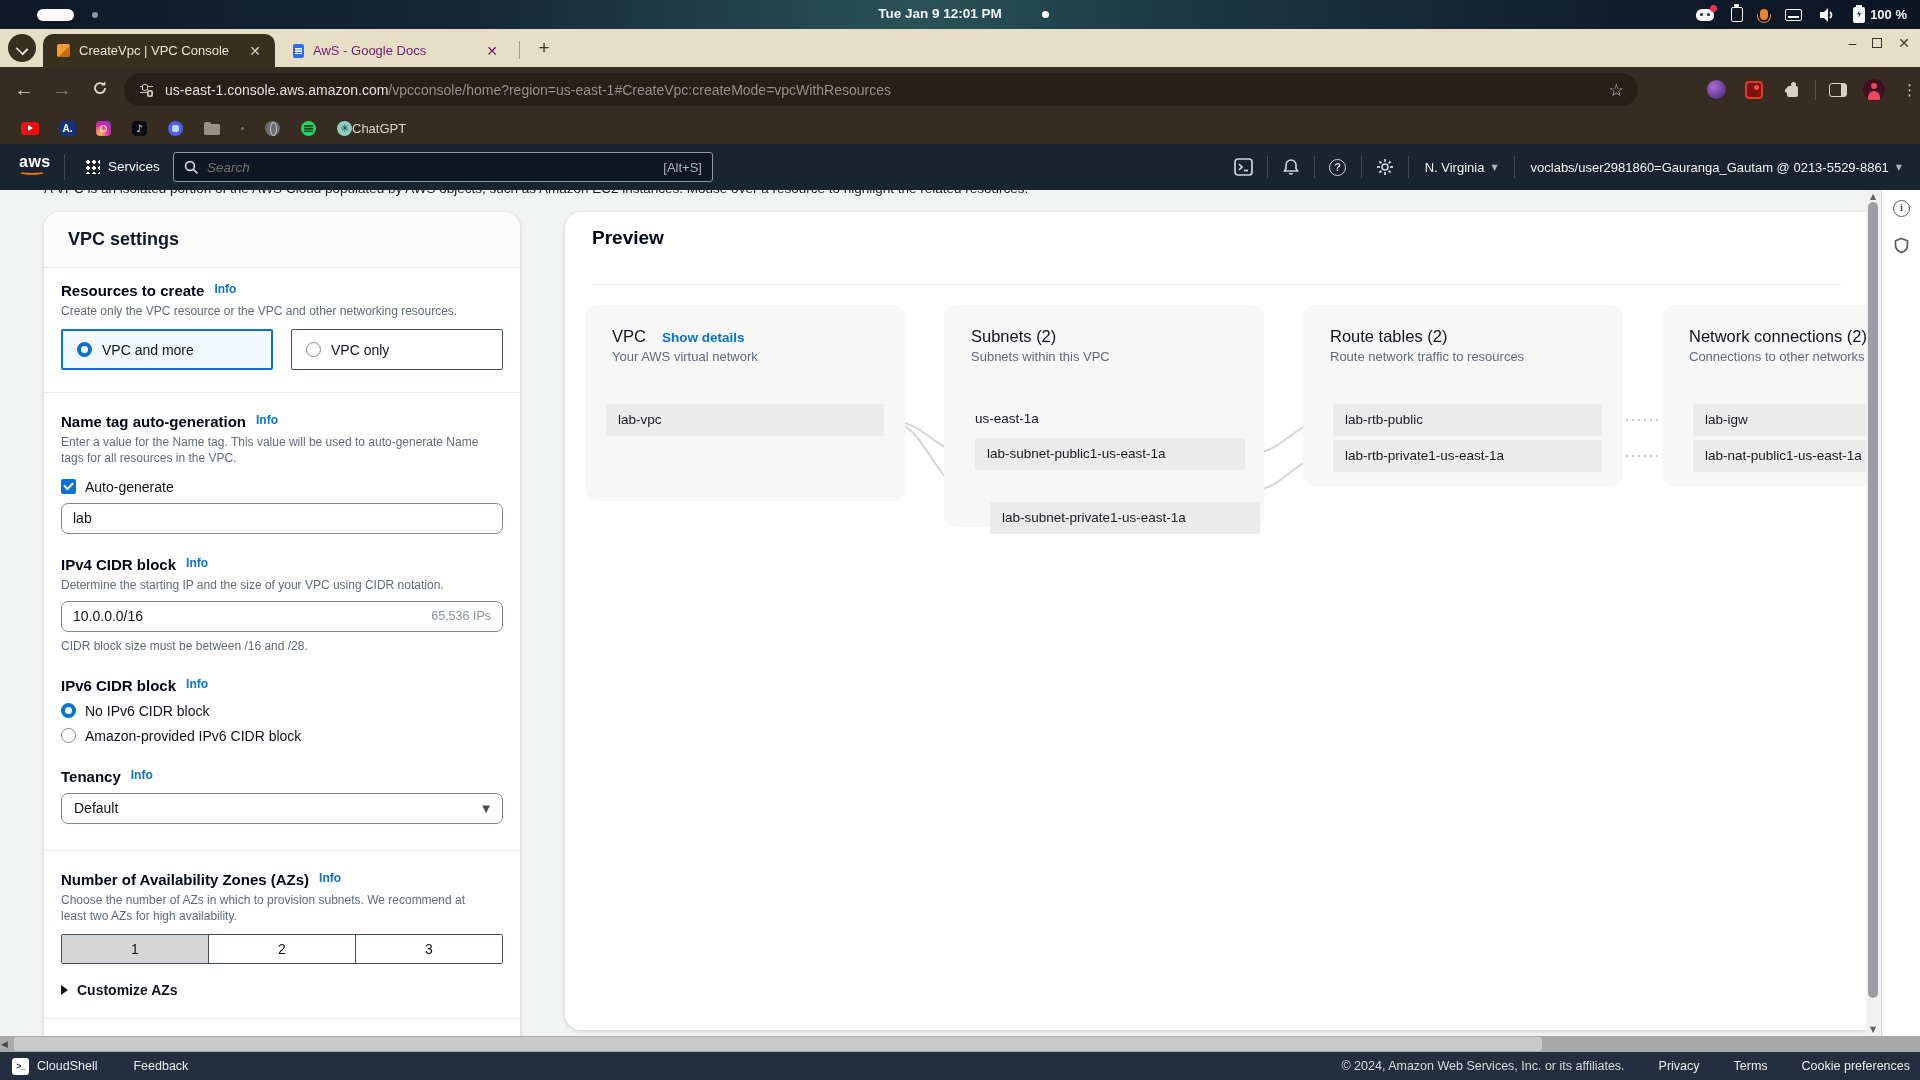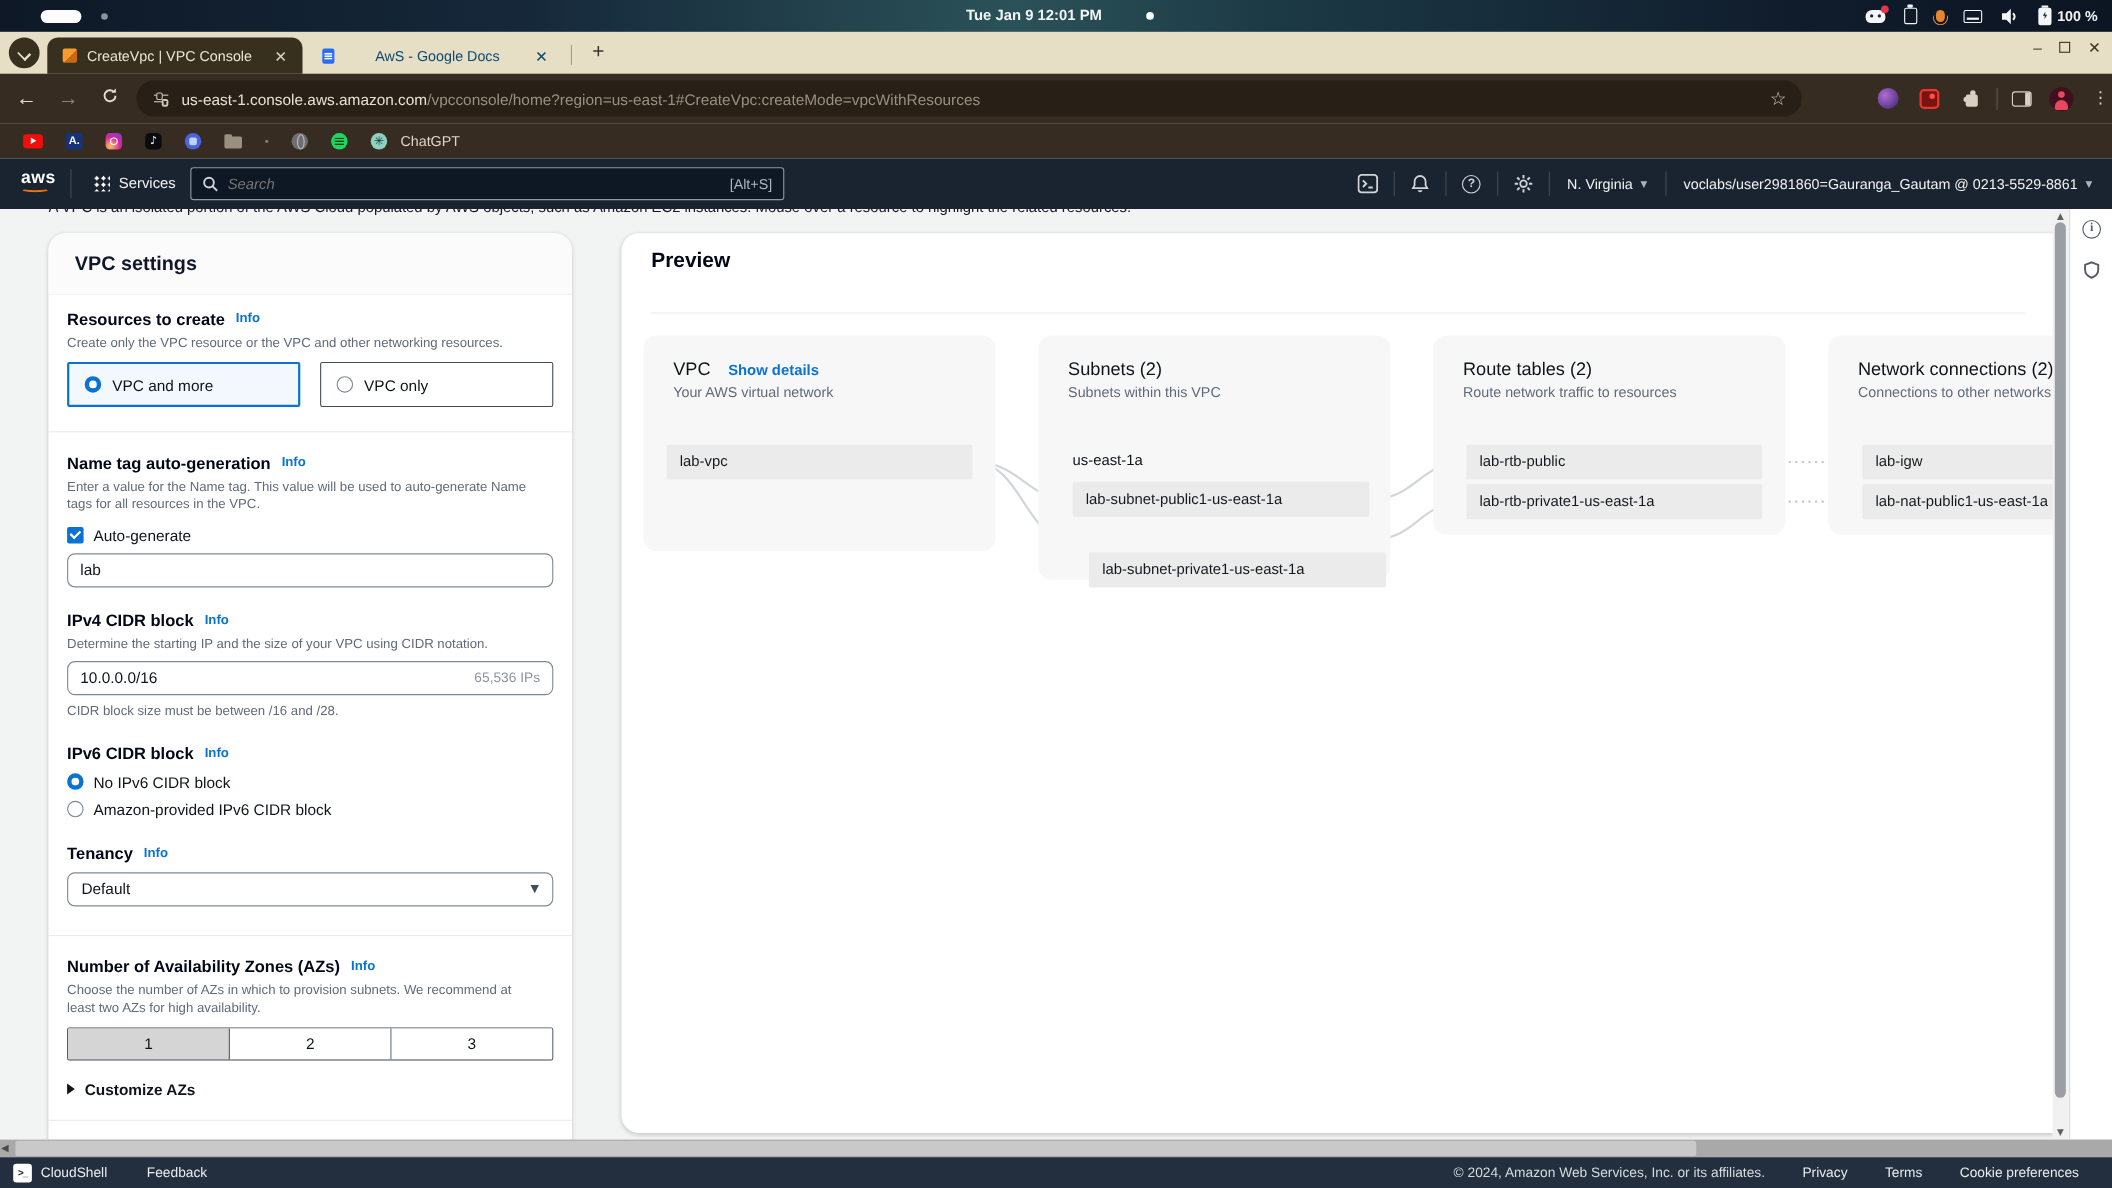--- a/index.html
+++ b/index.html
@@ -28,21 +28,21 @@
   .ic-batt .shell { width:12px; height:16px; background:#f4f6f8; border-radius:2px; position:relative; }
   .ic-batt .shell::before { content:""; position:absolute; left:3px; top:-2px; width:6px; height:2px; background:#f4f6f8; }
   .ic-batt .shell::after { content:""; position:absolute; left:4px; top:4px; width:4px; height:7px; background:#16283a; clip-path:polygon(60% 0,0 55%,45% 55%,35% 100%,100% 40%,52% 40%); }
 
   
   .tabstrip { position:absolute; left:0; top:29px; width:1920px; height:38px; background:#e7dec6; }
   .tab-search { position:absolute; left:8px; top:5px; width:28px; height:28px; border-radius:50%; background:#38301f; }
   .tab-search::after { content:""; position:absolute; left:9px; top:10px; width:8px; height:8px; border-right:2px solid #e9e2d0; border-bottom:2px solid #e9e2d0; transform:rotate(45deg) scale(1,.8); }
   .tab { position:absolute; top:5px; height:33px; display:flex; align-items:center; }
   .tab.active { left:43px; width:232px; background:#38301f; border-radius:10px 10px 0 0; color:#ece5d6; }
-  .tab.inactive { left:281px; width:231px; color:#0c4a6e;text-align:center; }
+  .tab.inactive { left:281px; width:231px; color:#701a75; }
   .tab .fav-aws { width:13px; height:13px; margin-left:14px; background:linear-gradient(135deg,#f79b2e 55%,#c66a14 55%); border-radius:2px; }
   .tab .fav-docs { width:11px; height:14px; margin-left:12px; background:#2a6cf5; border-radius:2px; position:relative; }
   .tab .fav-docs::after { content:""; position:absolute; left:2px; top:4px; width:7px; height:6px;
     background:linear-gradient(#fff 1.2px,transparent 1.2px) 0 0/7px 2.4px repeat-y; }
   .tab .t-title { margin-left:9px; font-size:13px; white-space:nowrap; overflow:hidden; flex:1; }
   .tab .t-close { margin-right:10px; font-size:14px; padding:0 4px; }
   .tab.active .t-close { color:#d9d2c2; }
   .tab-sep { position:absolute; left:519px; top:12px; width:1px; height:18px; background:#a99f87; }
   .tab-new { position:absolute; left:531px; top:8px; font-size:19px; color:#3c352a; width:26px; text-align:center; }
   .win-controls { position:absolute; right:10px; top:6px; display:flex; gap:16px; color:#3b3228; font-size:14px; align-items:center; }
@@ -87,21 +87,21 @@
   .bm-blue::after { content:""; position:absolute; left:4px; top:4px; width:7px; height:7px; border-radius:2px; background:#bcd4f5; }
   .bm-folder { width:16px; height:11px; border-radius:1.5px; background:#9a9081; position:relative; margin-top:3px; }
   .bm-folder::before { content:""; position:absolute; left:0; top:-2.5px; width:7px; height:3px; border-radius:1.5px 1.5px 0 0; background:#9a9081; }
   .bm-dot { width:3px; height:3px; border-radius:50%; background:#80766a; }
   .bm-globe { width:15px; height:15px; border-radius:50%; background:#6e6e72; position:relative; }
   .bm-globe::after { content:""; position:absolute; left:4.5px; top:1px; width:5px; height:12px; border:1px solid #bfbfc3; border-radius:50%; }
   .bm-spotify { width:15px; height:15px; border-radius:50%; background:#1ed760; position:relative; }
   .bm-spotify::after { content:""; position:absolute; left:3px; top:4px; width:9px; height:7px;
     background:linear-gradient(#0c3d1d 1.4px,transparent 1.4px) 0 0/9px 2.8px repeat-y; border-radius:1px; }
   .bm-gpt { width:15px; height:15px; border-radius:50%; background:#8fd0c0; color:#173c33; font-size:11px; text-align:center; line-height:15px; font-family:"DejaVu Sans",sans-serif; }
-  .bm-label { margin-left:12px; color:#ddd5c5; font-size:13px; }
+  .bm-label { margin-left:0; color:#ddd5c5; font-size:13px; }
 
   
   .awshead { position:absolute; left:0; top:144px; width:1920px; height:46px; background:#1a2330; color:#d1d5db; }
   .aws-logo { position:absolute; left:19px; top:9px; color:#fff; font-weight:700; font-size:16px; letter-spacing:.5px; }
   .aws-logo .smile { display:block; width:26px; height:7px; border:2px solid transparent; border-bottom:2.4px solid #ec7211; border-radius:50%; margin-top:-3px; }
   .hd-sep { position:absolute; width:1px; height:26px; background:#3f4b5c; top:10px; }
   .hd-grid { position:absolute; left:85px; top:15px; width:15px; height:15px;
     background:radial-gradient(circle,#fff 1.7px,transparent 1.9px) 0 0/6px 6px; }
   .hd-services { position:absolute; left:108px; top:15px; font-size:13.5px; color:#f0f2f4; }
   .hd-search { position:absolute; left:173px; top:8px; width:540px; height:30px; background:#0e1724; border:1px solid #8d99a8; border-radius:3px; display:flex; align-items:center; }
@@ -174,21 +174,21 @@
   .vscroll .thumb { position:absolute; left:2px; top:12px; width:10px; height:796px; border-radius:5px; background:#9b9fa3; }
   .vscroll .arr { position:absolute; left:0; width:14px; text-align:center; font-size:8px; color:#606060; font-family:"DejaVu Sans",sans-serif; }
   .hscroll { position:absolute; left:0; top:1036px; width:1920px; height:16px; background:#a9a9a9; }
   .hscroll .thumb { position:absolute; left:14px; top:1px; width:1528px; height:14px; background:#c9c9c9; border-radius:2px; }
   .hscroll .arrow { position:absolute; left:1px; top:3px; font-size:9px; color:#4a4a4a; font-family:"DejaVu Sans",sans-serif; }
 
   
   .footer { position:absolute; left:0; top:1052px; width:1920px; height:28px; background:#232f3e; color:#e9ecec; font-size:12.5px; display:flex; align-items:center; }
   .f-csicon { width:17px; height:17px; background:#fff; border-radius:3px; color:#16202e; font-size:9px; font-weight:700; text-align:center; line-height:17px; margin:0 8px 0 12px; letter-spacing:-1px; }
   .f-item { margin-right:36px; }
-  .f-right { margin-left:auto; display:flex; align-items:center; gap:34px; padding-right:30px; }
+  .f-right { margin-left:auto; display:flex; align-items:center; gap:34px; padding-right:10px; }
   .f-copy { color:#d5dbdb; }
 </style>
 </head>
 <body>
 
 <div class="sysbar">
   <div class="sys-pill"></div>
   <div class="sys-dot"></div>
   <div class="sys-clock">Tue Jan 9  12:01 PM</div>
   <div class="sys-notif-dot"></div>

